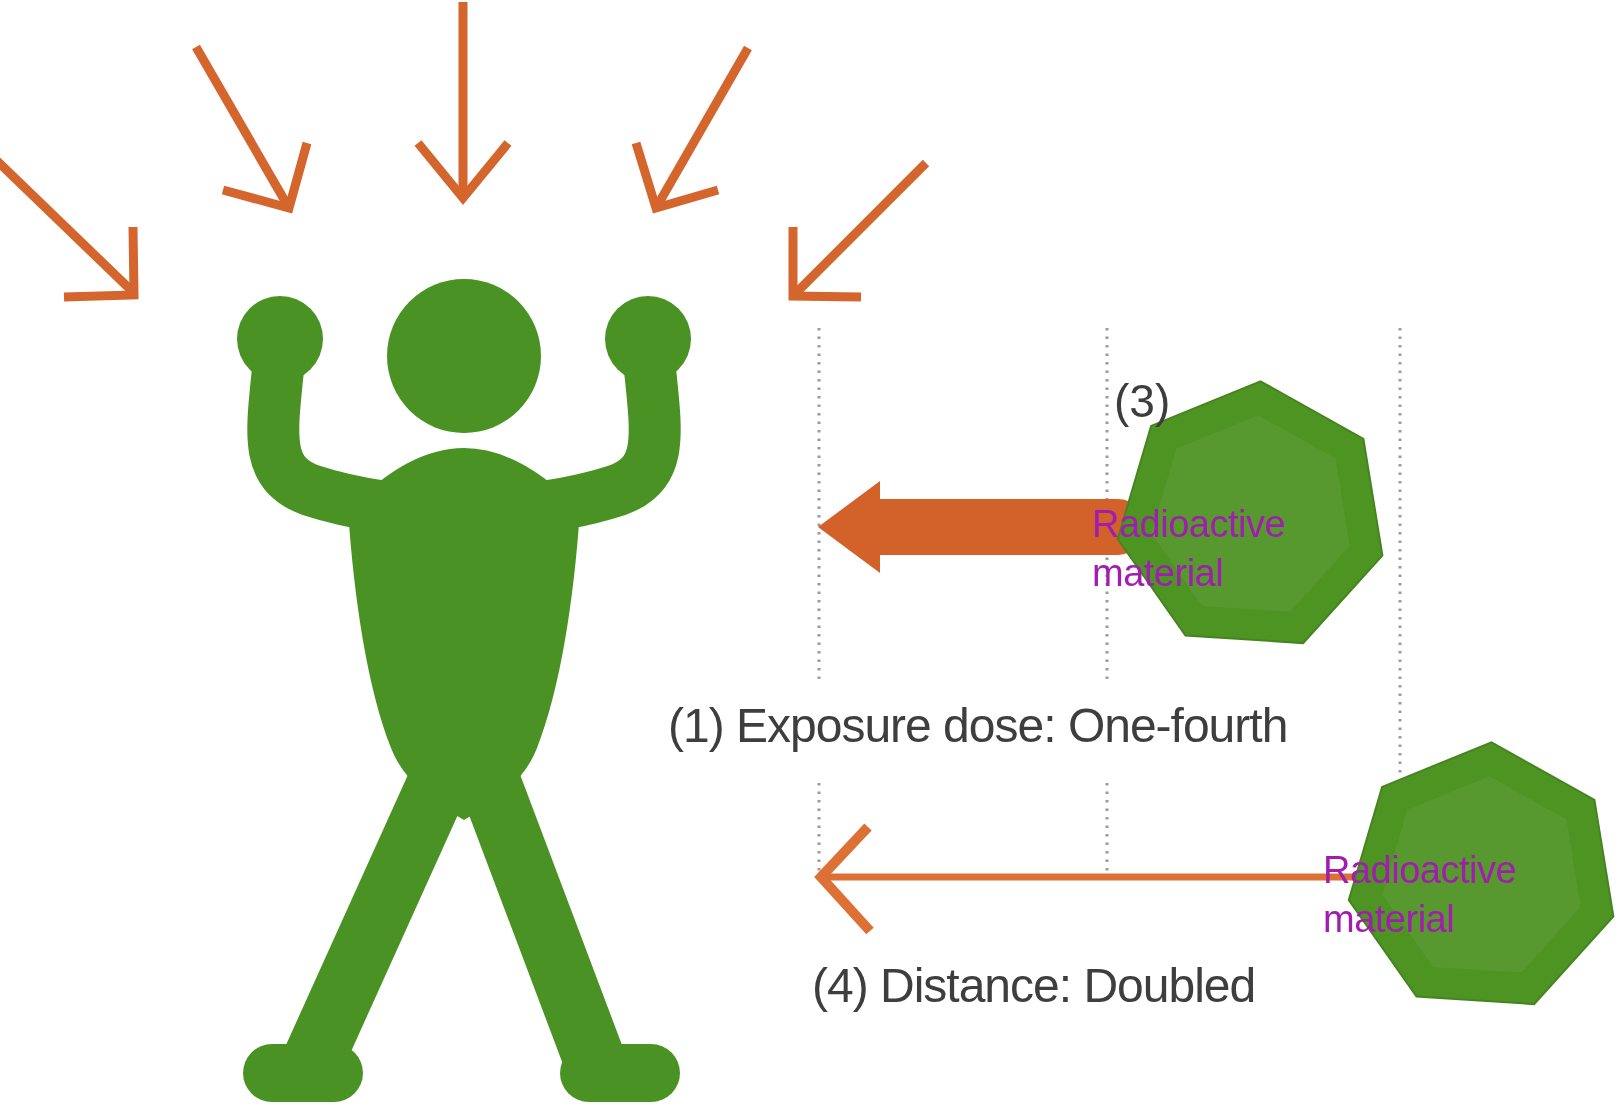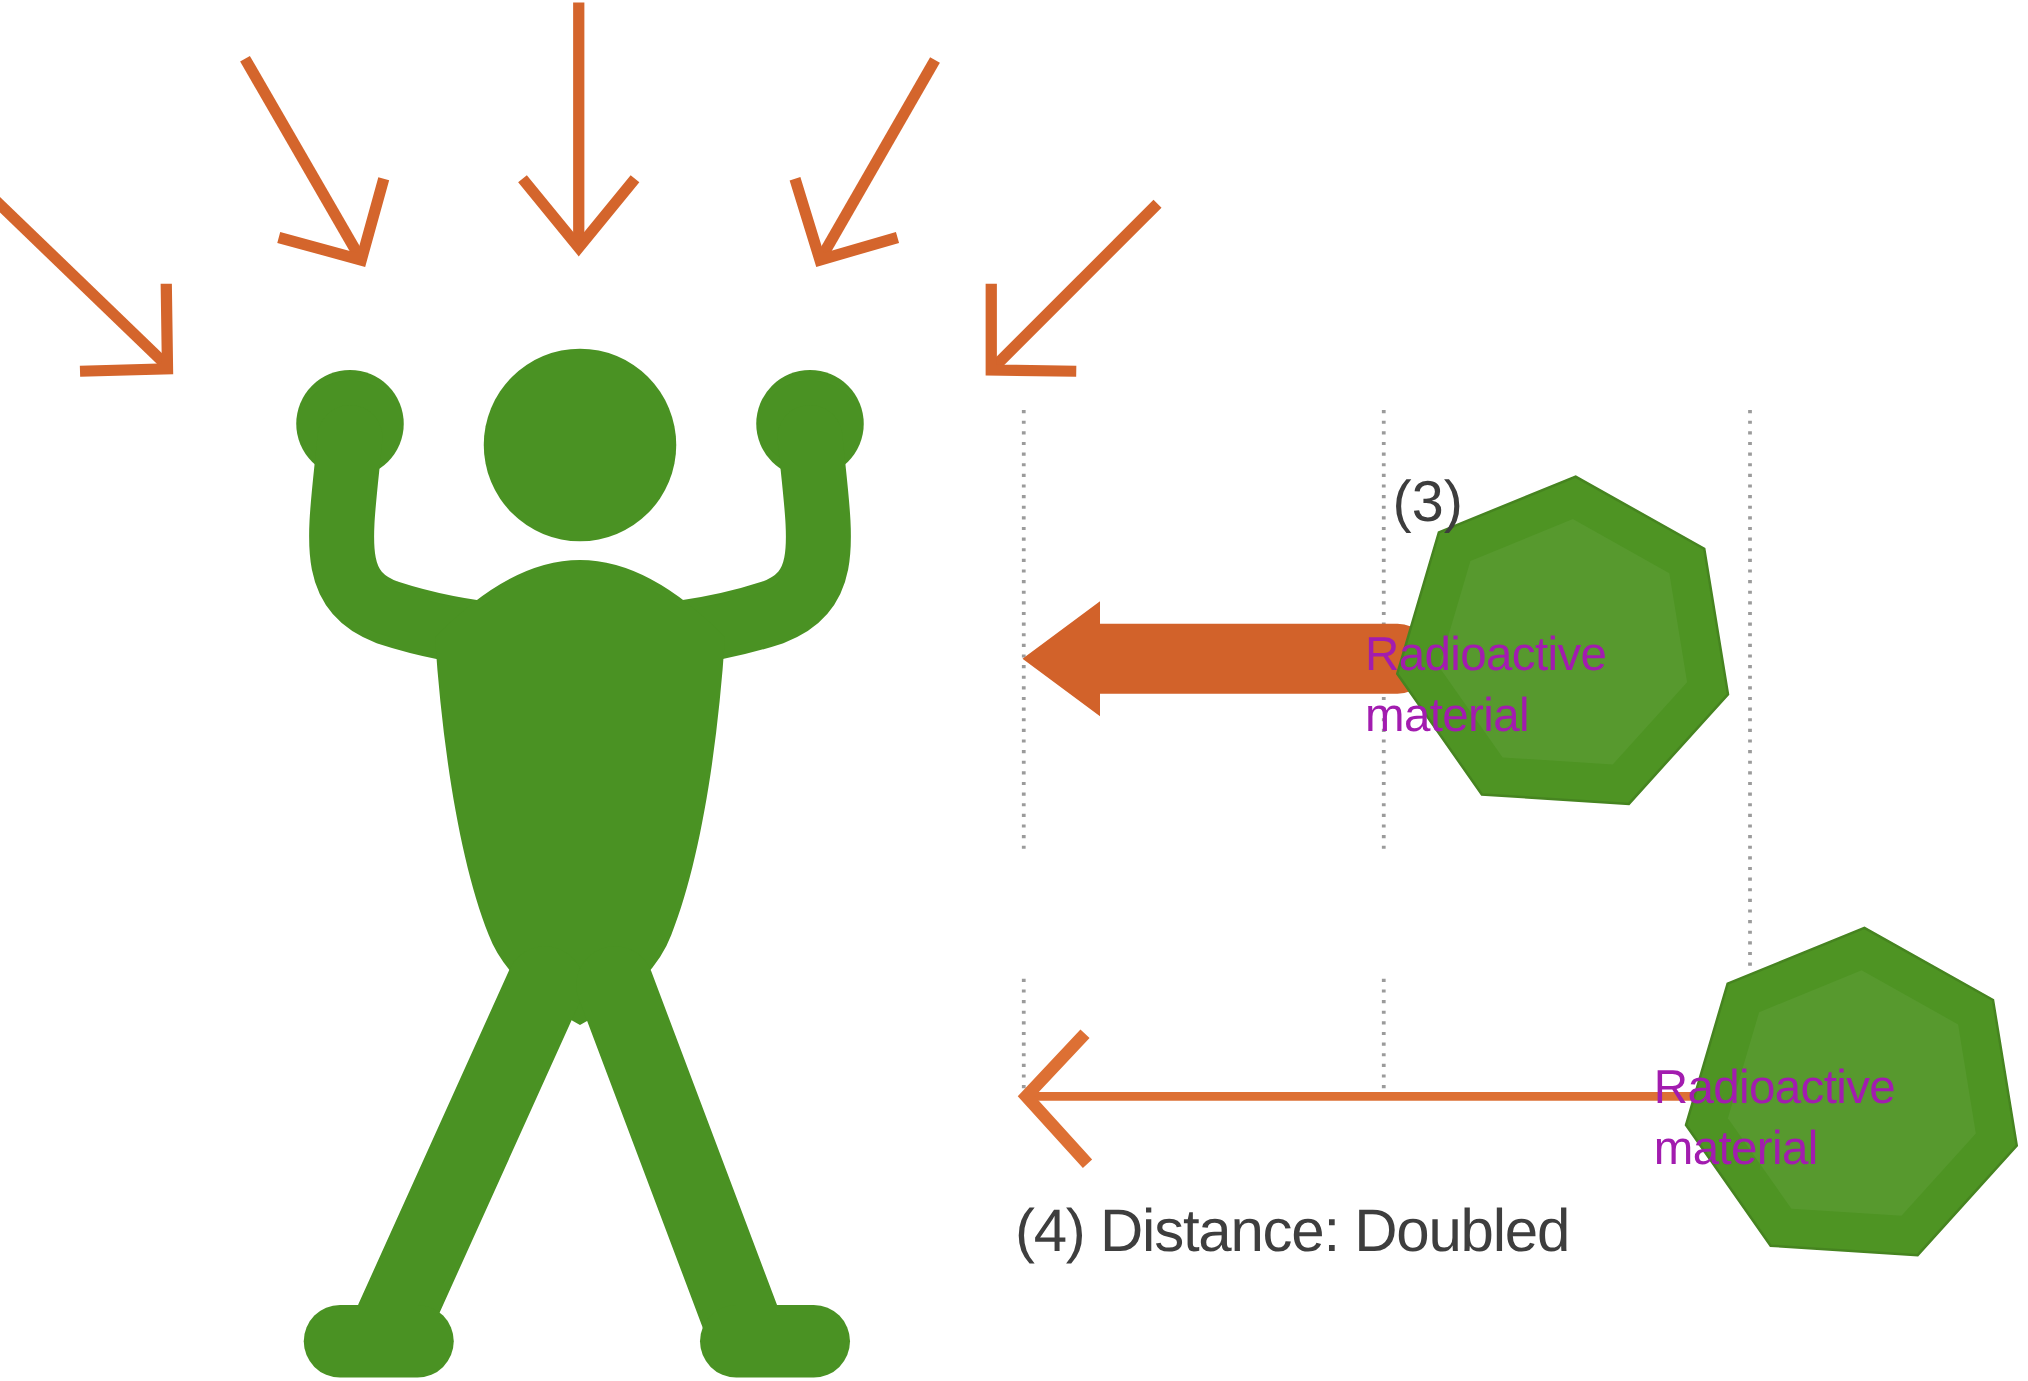--- a/index.html
+++ b/index.html
@@ -103,20 +103,21 @@
       <polygon points="1260.5,381.3 1363.4,439.0 1382.4,555.4 1303.1,643.1 1185.5,635.6 1117.8,539.0 1151.1,425.9" fill="#4e9423" stroke="#468420" stroke-width="2"></polygon>
       <polygon points="1258.3,415.2 1335.5,458.5 1349.7,545.8 1290.2,611.6 1202.1,606.0 1151.3,533.5 1176.3,448.7" fill="#ffffff" opacity="0.05"></polygon>
     </g>
 
     <g>
       <polygon points="1491.5,742.3 1594.4,800.0 1613.4,916.4 1534.1,1004.1 1416.5,996.6 1348.8,900.0 1382.1,786.9" fill="#4e9423" stroke="#468420" stroke-width="2"></polygon>
       <polygon points="1489.3,776.2 1566.5,819.5 1580.7,906.8 1521.2,972.6 1433.1,967.0 1382.3,894.5 1407.3,809.7" fill="#ffffff" opacity="0.05"></polygon>
     </g>
   </svg>
 
+  <div class="caption caption-exposure">(1) Exposure dose: One-fourth</div>
 
   <div class="caption caption-distance">(4) Distance: Doubled</div>
 
   <div class="pos-label pos-label-3">(3)</div>
 
   <div class="hept-label hept-label-1">
     <div>Radioactive</div>
     <div>material</div>
   </div>
 

